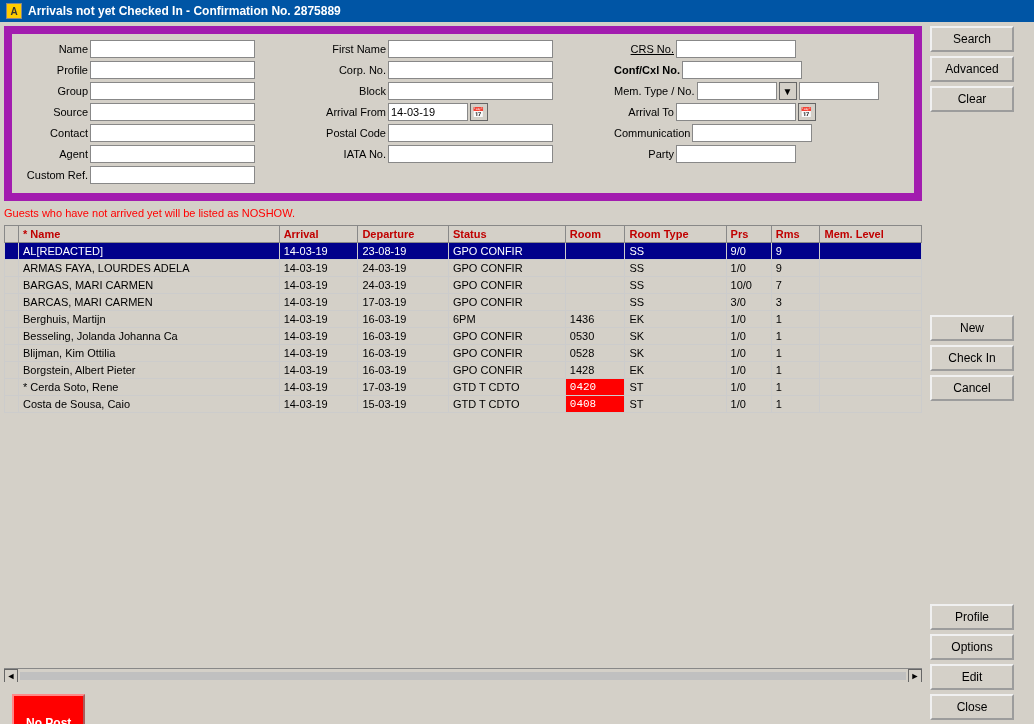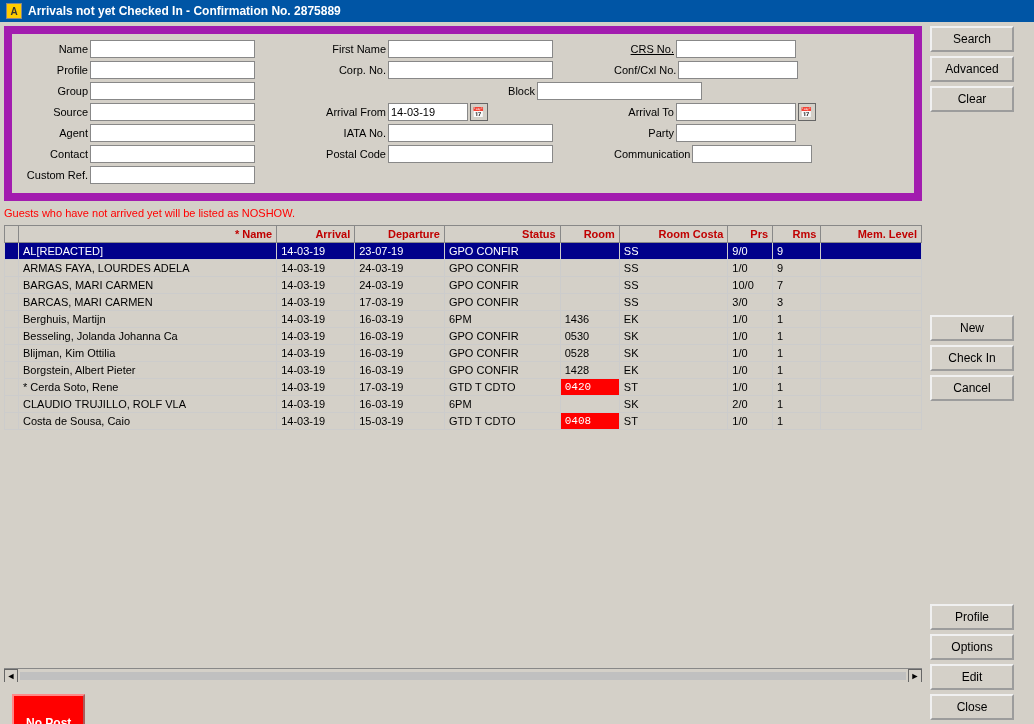--- a/index.html
+++ b/index.html
@@ -106,21 +106,21 @@
     }
     .data-table {
       width: 100%;
       border-collapse: collapse;
       font-size: 11px;
     }
     .data-table th {
       background: #d4d0c8;
       border: 1px solid #888;
       padding: 2px 4px;
-      text-align: right;
+      text-align: left;
       font-weight: bold;
       color: #c00000;
       white-space: nowrap;
       position: sticky;
       top: 0;
     }
     .data-table td {
       border: 1px solid #ccc;
       padding: 2px 4px;
       white-space: nowrap;
@@ -237,33 +237,39 @@
       <div class="form-row">
         <div class="form-section">
           <span class="form-label">Profile</span>
           <input class="form-input" type="text" value="" style="">
         </div>
         <div class="form-section">
           <span class="form-label">Corp. No.</span>
           <input class="form-input" type="text" value="" style="">
         </div>
         <div class="form-section">
-          <span class="form-label" style="min-width:60px;">Conf/Cxl No.</span>
+          <span class="form-label" style="min-width:60px;font-weight:bold;">Conf/Cxl No.</span>
           <input class="form-input medium" type="text" value="" style="">
         </div>
       </div>
 
       <div class="form-row">
         <div class="form-section">
           <span class="form-label">Group</span>
           <input class="form-input" type="text" value="" style="">
         </div>
         <div class="form-section">
           <span class="form-label">Block</span>
           <input class="form-input" type="text" value="" style="">
+        </div>
+        <div class="form-section" style="gap:2px;">
+          <span class="form-label" style="min-width:60px;">Mem. Type / No.</span>
+          <input class="form-input short" type="text" value="" style="">
+          <button class="spin-btn">▼</button>
+          <input class="form-input short" type="text" value="" style="">
         </div>
       </div>
 
       <div class="form-row">
         <div class="form-section">
           <span class="form-label">Source</span>
           <input class="form-input" type="text" value="" style="">
         </div>
         <div class="form-section">
           <span class="form-label">Arrival From</span>
@@ -272,44 +278,44 @@
         </div>
         <div class="form-section">
           <span class="form-label" style="min-width:60px;">Arrival To</span>
           <input class="form-input medium" type="text" value="" style="">
           <button class="cal-btn">📅</button>
         </div>
       </div>
 
       <div class="form-row">
         <div class="form-section">
+          <span class="form-label">Contact</span>
+          <input class="form-input" type="text" value="" style="">
+        </div>
+        <div class="form-section">
+          <span class="form-label">Postal Code</span>
+          <input class="form-input" type="text" value="" style="">
+        </div>
+        <div class="form-section">
+          <span class="form-label" style="min-width:60px;">Communication</span>
+          <input class="form-input medium" type="text" value="" style="">
+        </div>
+      </div>
+
+      <div class="form-row">
+        <div class="form-section">
           <span class="form-label">Agent</span>
           <input class="form-input" type="text" value="" style="">
         </div>
         <div class="form-section">
           <span class="form-label">IATA No.</span>
           <input class="form-input" type="text" value="" style="">
         </div>
         <div class="form-section">
           <span class="form-label" style="min-width:60px;">Party</span>
-          <input class="form-input medium" type="text" value="" style="">
-        </div>
-      </div>
-
-      <div class="form-row">
-        <div class="form-section">
-          <span class="form-label">Contact</span>
-          <input class="form-input" type="text" value="" style="">
-        </div>
-        <div class="form-section">
-          <span class="form-label">Postal Code</span>
-          <input class="form-input" type="text" value="" style="">
-        </div>
-        <div class="form-section">
-          <span class="form-label" style="min-width:60px;">Communication</span>
           <input class="form-input medium" type="text" value="" style="">
         </div>
       </div>
 
       <div class="form-row">
         <div class="form-section">
           <span class="form-label">Custom Ref.</span>
           <input class="form-input" type="text" value="" style="">
         </div>
       </div>
@@ -321,32 +327,32 @@
       <div class="table-scroll-wrap">
         <table class="data-table">
           <thead>
             <tr id="table-header-row">
             <th style="width: 14px;"></th>
                 <th>* Name</th>
                 <th>Arrival</th>
                 <th>Departure</th>
                 <th>Status</th>
                 <th>Room</th>
-                <th>Room Costa</th>
+                <th>Room Type</th>
                 <th>Prs</th>
                 <th>Rms</th>
                 <th>Mem. Level</th>
               </tr>
           </thead>
           <tbody id="table-body">
           <tr class="selected">
                 <td style="width: 14px;"></td>
                 <td>AL[REDACTED]</td>
                 <td>14-03-19</td>
-                <td>23-07-19</td>
+                <td>23-08-19</td>
                 <td>GPO CONFIR</td>
                 <td></td>
                 <td>SS</td>
                 <td>9/0</td>
                 <td>9</td>
                 <td></td>
               </tr>
               <tr>
                 <td style="width: 14px;"></td>
                 <td>ARMAS FAYA, LOURDES ADELA</td>
@@ -433,32 +439,20 @@
               </tr>
               <tr>
                 <td style="width: 14px;"></td>
                 <td>* Cerda Soto, Rene</td>
                 <td>14-03-19</td>
                 <td>17-03-19</td>
                 <td>GTD T CDTO</td>
                 <td class="cell-red">0420</td>
                 <td>ST</td>
                 <td>1/0</td>
-                <td>1</td>
-                <td></td>
-              </tr>
-              <tr>
-                <td style="width: 14px;"></td>
-                <td>CLAUDIO TRUJILLO, ROLF VLA</td>
-                <td>14-03-19</td>
-                <td>16-03-19</td>
-                <td>6PM</td>
-                <td></td>
-                <td>SK</td>
-                <td>2/0</td>
                 <td>1</td>
                 <td></td>
               </tr>
               <tr>
                 <td style="width: 14px;"></td>
                 <td>Costa de Sousa, Caio</td>
                 <td>14-03-19</td>
                 <td>15-03-19</td>
                 <td>GTD T CDTO</td>
                 <td class="cell-red">0408</td>

